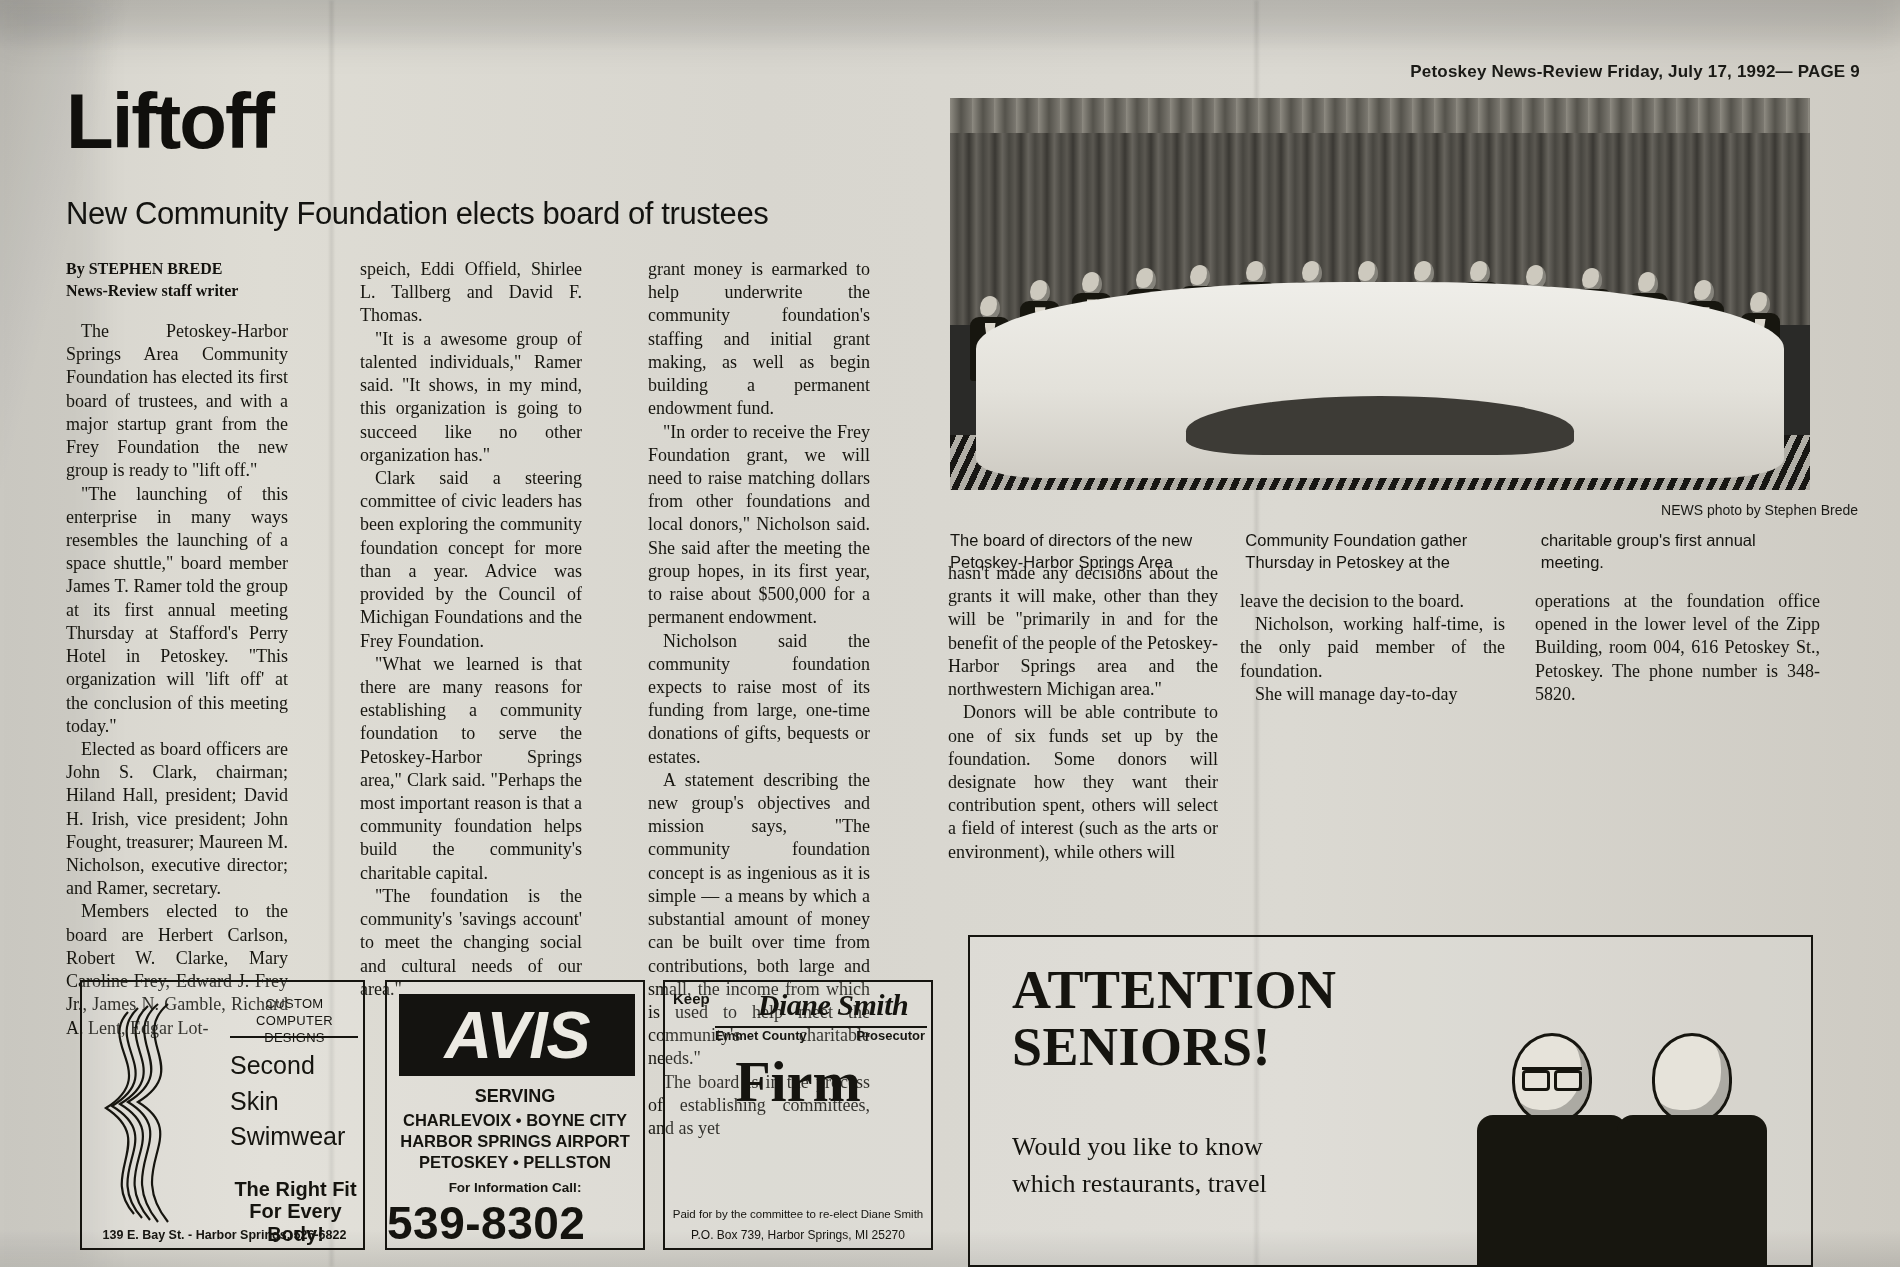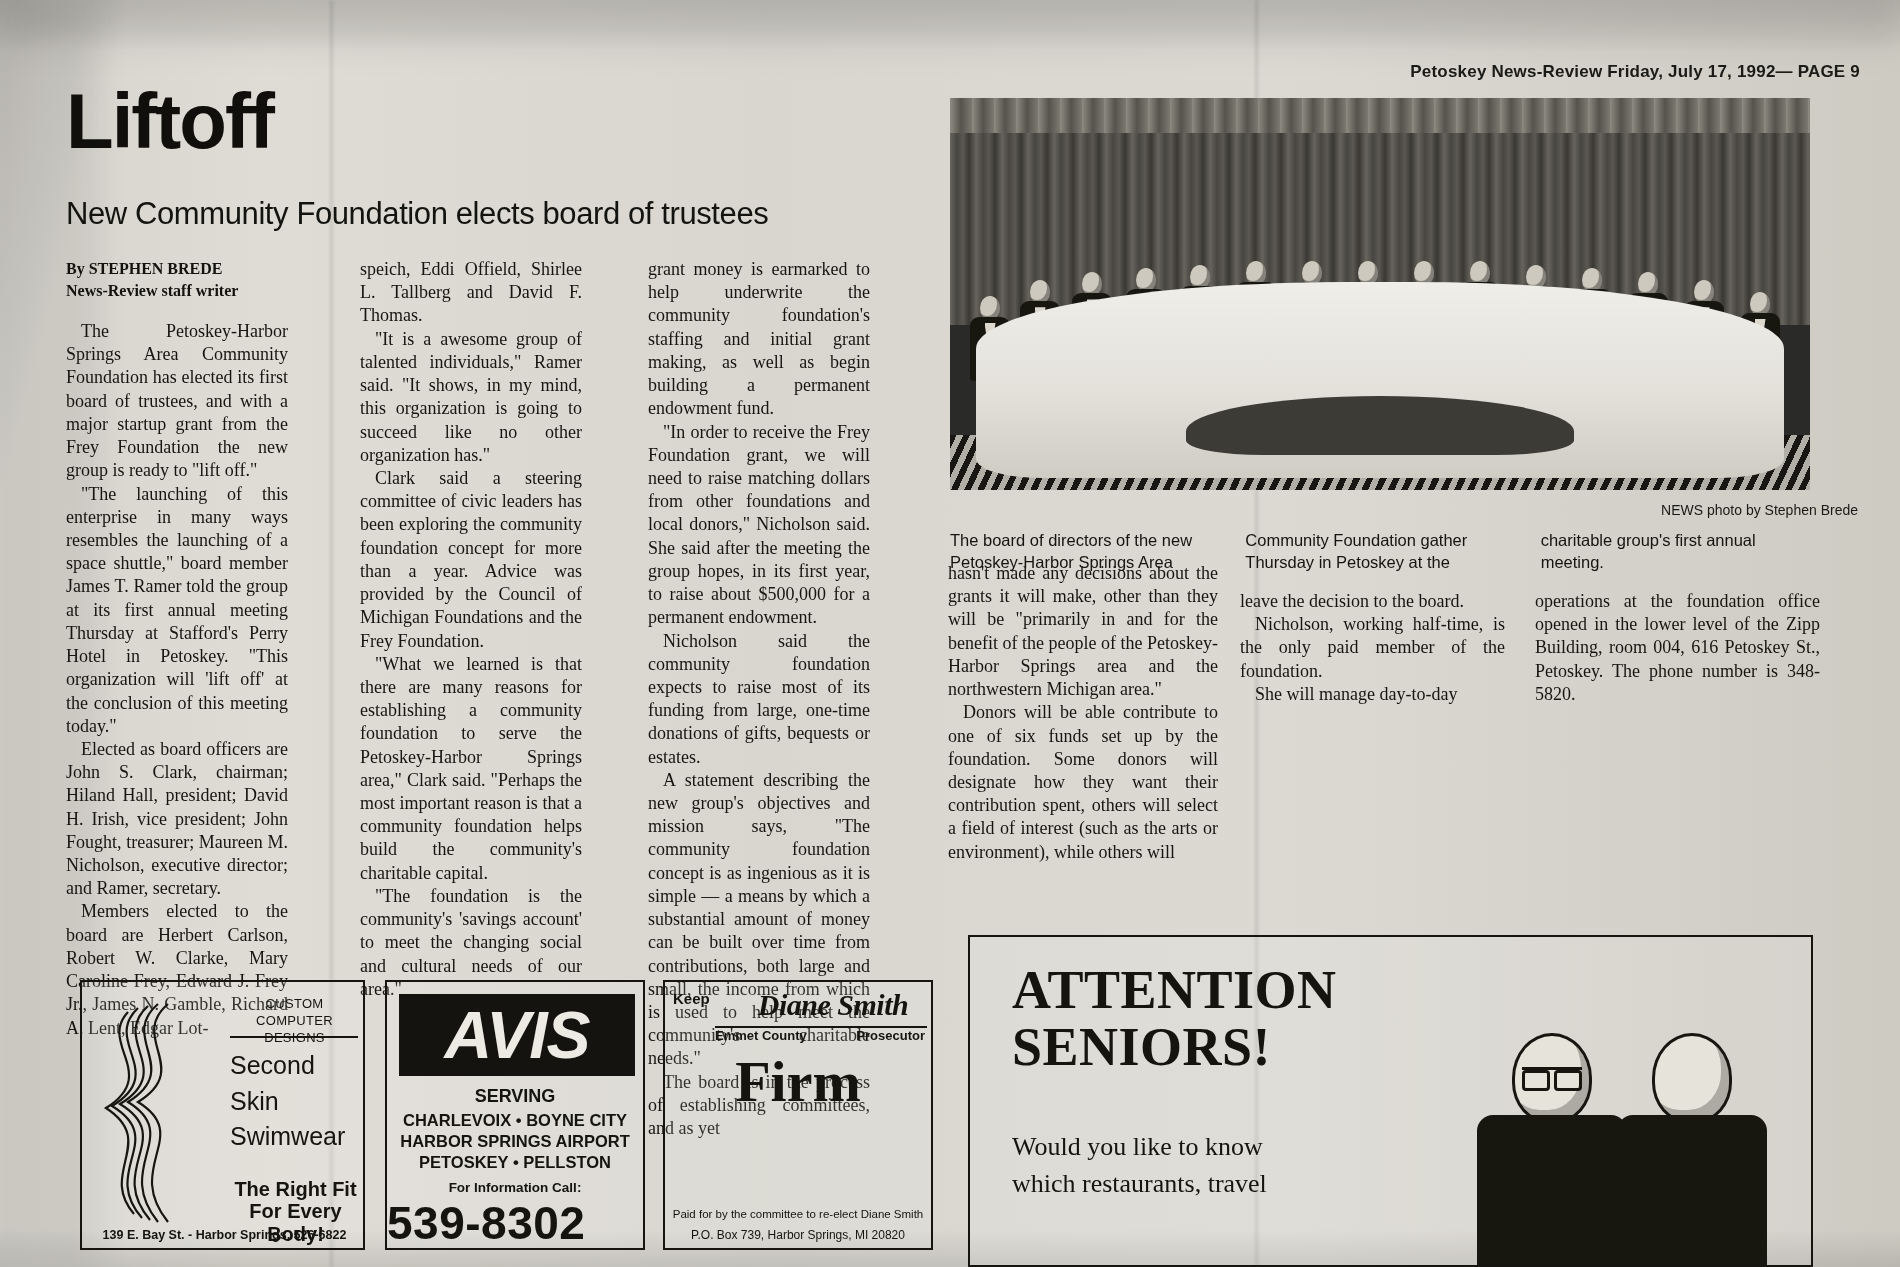--- a/index.html
+++ b/index.html
@@ -559,21 +559,21 @@
     <div class="ad" id="ad-diane">
       <div class="keep">Keep</div>
       <div class="name">Diane Smith</div>
       <div class="nrule"></div>
       <div class="county">Emmet County</div>
       <div class="pros">Prosecutor</div>
       <div class="firmfair">
         <div>Firm</div>
       </div>
       <div class="paidfor">Paid for by the committee to re-elect Diane Smith</div>
-      <div class="pobox">P.O. Box 739, Harbor Springs, MI 20820</div>
+      <div class="pobox">P.O. Box 739, Harbor Springs, MI 25270</div>
     </div>
 
     <div class="ad" id="ad-seniors">
       <div class="t1">ATTENTION</div>
       <div class="t2">SENIORS!</div>
       <div class="q">
         <div>Would you like to know</div>
         <div>which restaurants, travel</div>
       </div>
       <div class="couple">

